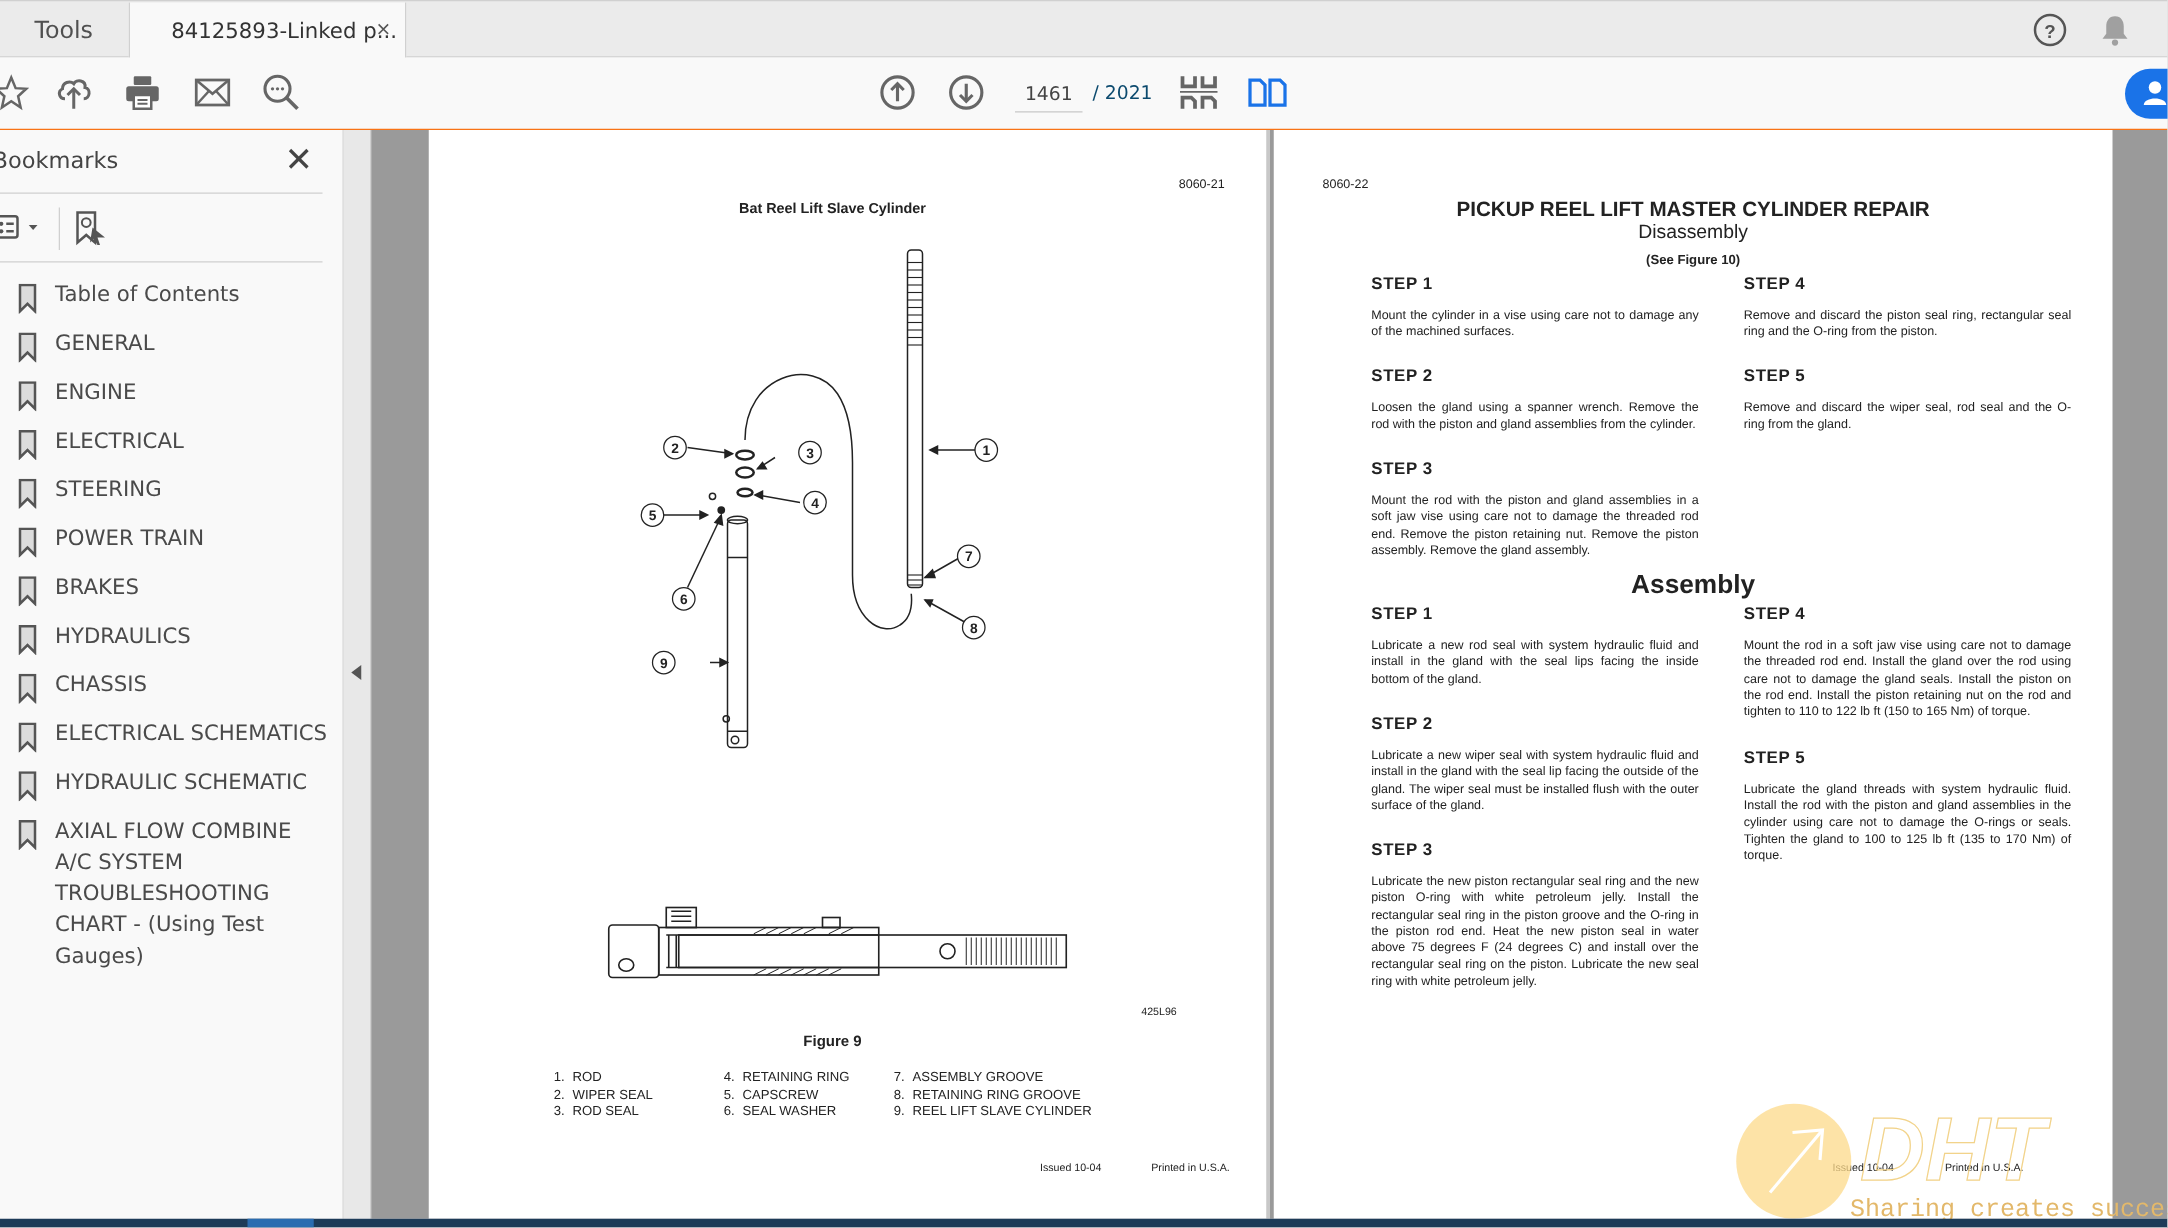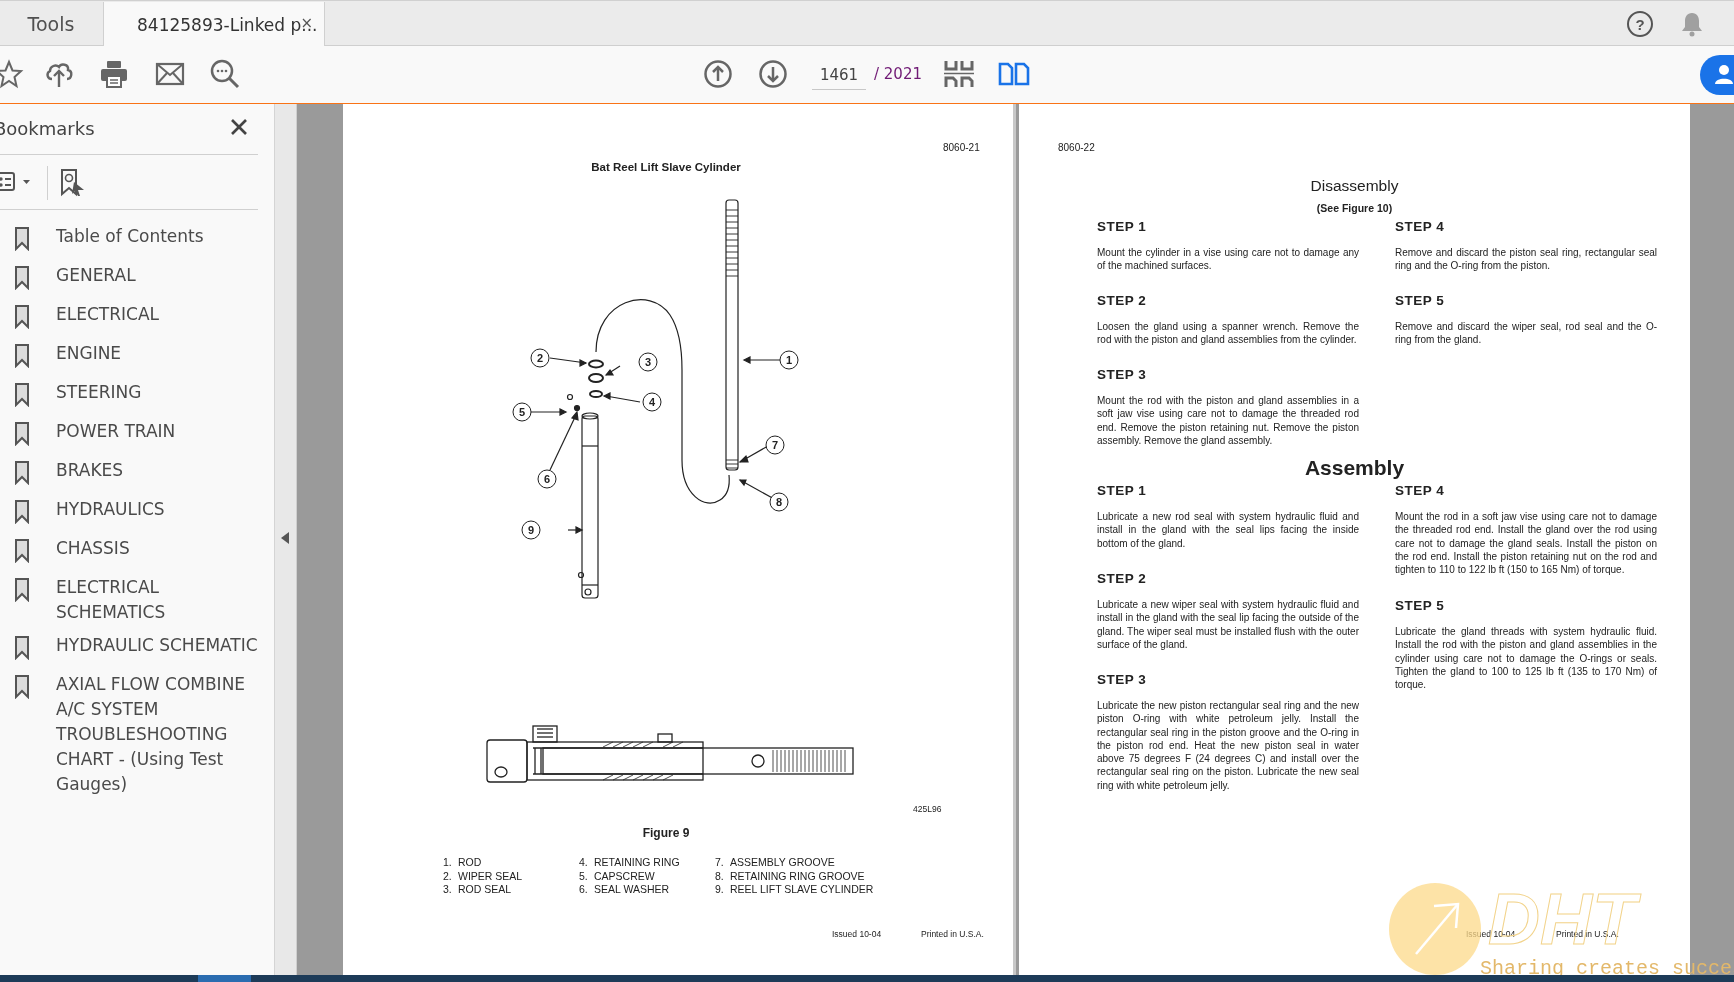--- a/index.html
+++ b/index.html
@@ -10,32 +10,32 @@
   .tabbar { position: absolute; left: 0; top: 0; width: 1734px; height: 46px; background: #ebebeb; border-top: 1px solid #d0d0d0; border-bottom: 1px solid #cfcfcf; }
   .tab-tools { position: absolute; left: 0; top: 1px; width: 102px; height: 44px; display: flex; align-items: center; justify-content: center; font-family: "DejaVu Sans", sans-serif; font-size: 19px; color: #505050; }
   .tab-doc { position: absolute; left: 103px; top: 1px; width: 222px; height: 45px; background: #f9f9f9; border-left: 1px solid #d0d0d0; border-right: 1px solid #d0d0d0; display: flex; align-items: center; padding-left: 33px; font-family: "DejaVu Sans", sans-serif; font-size: 17px; color: #333; }
   .tab-doc .close { position: absolute; right: 11px; top: 12px; font-size: 15px; color: #555; cursor: pointer; }
   .top-right-icon { position: absolute; top: 9px; width: 28px; height: 28px; display: flex; align-items: center; justify-content: center; }
 
   
   .toolbar { position: absolute; left: 0; top: 46px; width: 1734px; height: 58px; background: #f9f9f9; border-bottom: 1px solid #f97316; }
   .tb-icon { position: absolute; top: 11px; width: 34px; height: 34px; display: flex; align-items: center; justify-content: center; cursor: pointer; }
   .page-input { position: absolute; left: 812px; top: 14px; width: 54px; height: 30px; border: none; border-bottom: 1px solid #c8c8c8; background: transparent; text-align: center; font-family: "DejaVu Sans", sans-serif; font-size: 15px; color: #444; }
-  .page-total { position: absolute; left: 874px; top: 19px; font-family: "DejaVu Sans", sans-serif; font-size: 15px; color: #701a75; }
+  .page-total { position: absolute; left: 874px; top: 19px; font-family: "DejaVu Sans", sans-serif; font-size: 15px; color: #0c4a6e; }
   .share-btn { position: absolute; left: 1700px; top: 55px; width: 60px; height: 40px; border-radius: 20px; background: #1a73e8; }
 
   
   .sidebar { position: absolute; left: 0; top: 104px; width: 275px; height: 871px; background: #f9f9f9; border-right: 1px solid #d4d4d4; }
   .sb-title { position: absolute; left: -6px; top: 14px; font-family: "DejaVu Sans", sans-serif; font-size: 18px; color: #444; }
   .sb-close { position: absolute; left: 226px; top: 10px; width: 26px; height: 26px; cursor: pointer; }
   .sb-line1 { position: absolute; left: 0; top: 50px; width: 258px; height: 1px; background: #d0d0d0; }
   .sb-tools { position: absolute; left: 0; top: 58px; height: 40px; width: 258px; }
   .sb-line2 { position: absolute; left: 0; top: 105px; width: 258px; height: 1px; background: #d0d0d0; }
   .bm-list { position: absolute; left: 0; top: 112px; width: 270px; }
-  .bm-item { position: relative; display: flex; align-items: flex-start; padding-left: 56px; min-height: 39px; padding-top: 8px; cursor: pointer; }
+  .bm-item { position: relative; display: flex; align-items: flex-start; padding-left: 44px; min-height: 39px; padding-top: 8px; cursor: pointer; }
   .bm-item .bm-icon { position: absolute; left: 14px; top: 11px; width: 16px; height: 24px; }
   .bm-item .bm-label { font-family: "DejaVu Sans", sans-serif; font-size: 17px; color: #4a4a4a; line-height: 25px; width: 222px; }
 
   .collapse-strip { position: absolute; left: 275px; top: 104px; width: 22px; height: 871px; background: #e8e8e8; border-right: 1px solid #cfcfcf; }
   .collapse-arrow { position: absolute; left: 6px; top: 428px; width: 0; height: 0; border-top: 6px solid transparent; border-bottom: 6px solid transparent; border-right: 8px solid #555; cursor: pointer; }
 
   .viewer { position: absolute; left: 297px; top: 104px; width: 1437px; height: 871px; background: #9a9a9a; }
 
   
   .page { position: absolute; top: 104px; height: 871px; background: #fff; overflow: hidden; color: #222; }
@@ -204,27 +204,27 @@
       <div class="bm-item">
         <svg class="bm-icon" viewBox="0 0 16 24">
             <path d="M2 1 L14 1 L14 22 L8 16 L2 22 Z" fill="#dcdcdc" stroke="#555" stroke-width="2"></path>
           </svg>
         <span class="bm-label">GENERAL</span>
       </div>
       <div class="bm-item">
         <svg class="bm-icon" viewBox="0 0 16 24">
             <path d="M2 1 L14 1 L14 22 L8 16 L2 22 Z" fill="#dcdcdc" stroke="#555" stroke-width="2"></path>
           </svg>
+        <span class="bm-label">ENGINE</span>
+      </div>
+      <div class="bm-item">
+        <svg class="bm-icon" viewBox="0 0 16 24">
+            <path d="M2 1 L14 1 L14 22 L8 16 L2 22 Z" fill="#dcdcdc" stroke="#555" stroke-width="2"></path>
+          </svg>
         <span class="bm-label">ELECTRICAL</span>
-      </div>
-      <div class="bm-item">
-        <svg class="bm-icon" viewBox="0 0 16 24">
-            <path d="M2 1 L14 1 L14 22 L8 16 L2 22 Z" fill="#dcdcdc" stroke="#555" stroke-width="2"></path>
-          </svg>
-        <span class="bm-label">ENGINE</span>
       </div>
       <div class="bm-item">
         <svg class="bm-icon" viewBox="0 0 16 24">
             <path d="M2 1 L14 1 L14 22 L8 16 L2 22 Z" fill="#dcdcdc" stroke="#555" stroke-width="2"></path>
           </svg>
         <span class="bm-label">STEERING</span>
       </div>
       <div class="bm-item">
         <svg class="bm-icon" viewBox="0 0 16 24">
             <path d="M2 1 L14 1 L14 22 L8 16 L2 22 Z" fill="#dcdcdc" stroke="#555" stroke-width="2"></path>
@@ -431,20 +431,21 @@
       <div class="row"><span class="n">8.</span><span>RETAINING RING GROOVE</span></div>
       <div class="row"><span class="n">9.</span><span>REEL LIFT SLAVE CYLINDER</span></div>
     </div>
 
     <div class="foot" style="left:489px; top:825px;">Issued 10-04</div>
     <div class="foot" style="left:578px; top:825px;">Printed in U.S.A.</div>
   </div>
 
   <div class="page page-right">
     <div class="pnum" style="left:39px; top:38px;">8060-22</div>
+    <div class="h-main">PICKUP REEL LIFT MASTER CYLINDER REPAIR</div>
     <div class="h-sub">Disassembly</div>
     <div class="h-see">(See Figure 10)</div>
 
     <div class="step" style="left:78px; top:115px;">
       <div class="st">STEP  1</div>
       <div class="sb">Mount the cylinder in a vise using care not to damage any of the machined surfaces.</div>
     </div>
     <div class="step" style="left:78px; top:189px;">
       <div class="st">STEP  2</div>
       <div class="sb">Loosen the gland using a spanner wrench. Remove the rod with the piston and gland assemblies from the cylinder.</div>

